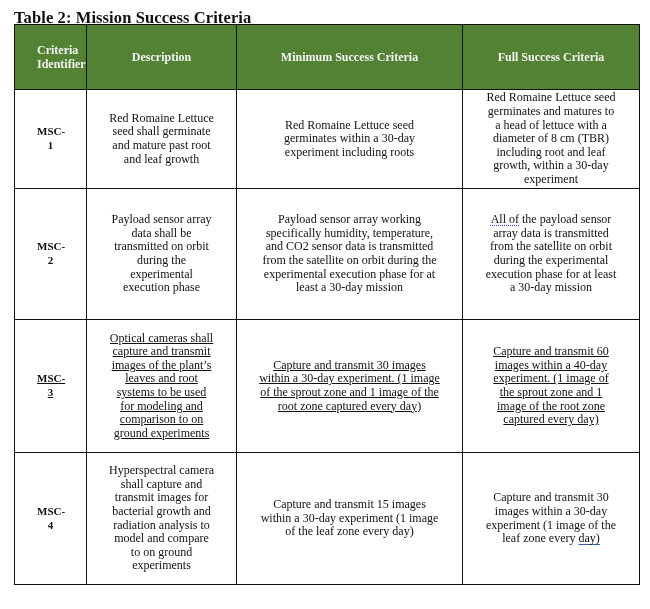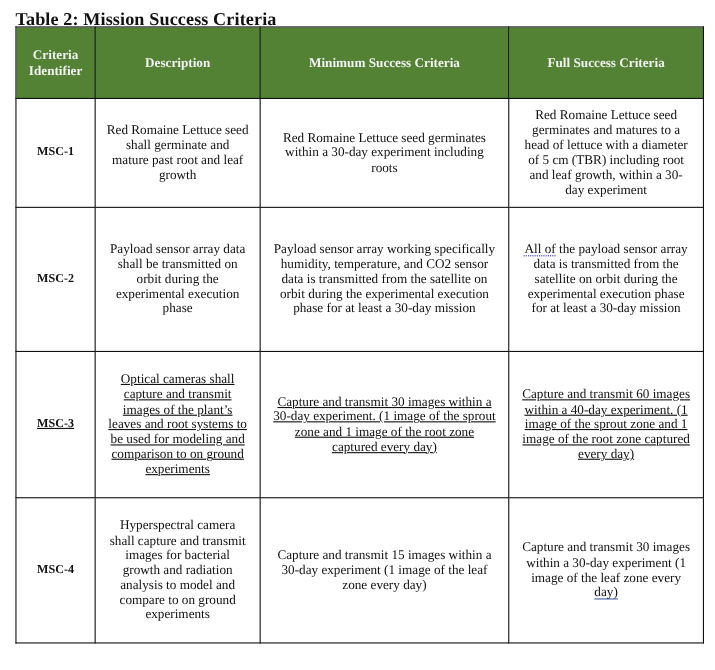--- a/index.html
+++ b/index.html
@@ -30,21 +30,21 @@
       top: 24px;
       border-collapse: collapse;
       table-layout: fixed;
       width: 625px;
     }
     table.criteria th,
     table.criteria td {
       border: 1.3px solid #111111;
       text-align: center;
       vertical-align: middle;
-      padding: 0 10px;
+      padding: 0 22px;
       font-size: 12px;
       line-height: 13.6px;
     }
     table.criteria thead th {
       background: #548235;
       color: #f2f2f2;
       font-weight: bold;
       height: 64px;
       font-size: 12px;
       line-height: 14px;
@@ -90,21 +90,21 @@
       <th>Description</th>
       <th>Minimum Success Criteria</th>
       <th>Full Success Criteria</th>
     </tr>
   </thead>
   <tbody>
     <tr class="r1">
       <td class="id">MSC-1</td>
       <td class="desc">Red Romaine Lettuce seed shall germinate and mature past root and leaf growth</td>
       <td>Red Romaine Lettuce seed germinates within a 30-day experiment including roots</td>
-      <td>Red Romaine Lettuce seed germinates and matures to a head of lettuce with a diameter of 5 cm (TBR) including root and leaf growth, within a 30-day experiment</td>
+      <td>Red Romaine Lettuce seed germinates and matures to a head of lettuce with a diameter of 8 cm (TBR) including root and leaf growth, within a 30-day experiment</td>
     </tr>
     <tr class="r2">
       <td class="id">MSC-2</td>
       <td class="desc">Payload sensor array data shall be transmitted on orbit during the experimental execution phase</td>
       <td>Payload sensor array working specifically humidity, temperature, and CO2 sensor data is transmitted from the satellite on orbit during the experimental execution phase for at least a 30-day mission</td>
       <td><span class="grammar">All of</span><span> the payload sensor array data is transmitted from the satellite on orbit during the experimental execution phase for at least a 30-day mission</span></td>
     </tr>
     <tr class="r3">
       <td class="id">MSC-3</td>
       <td class="desc">Optical cameras shall capture and transmit images of the plant’s leaves and root systems to be used for modeling and comparison to on ground experiments</td>

